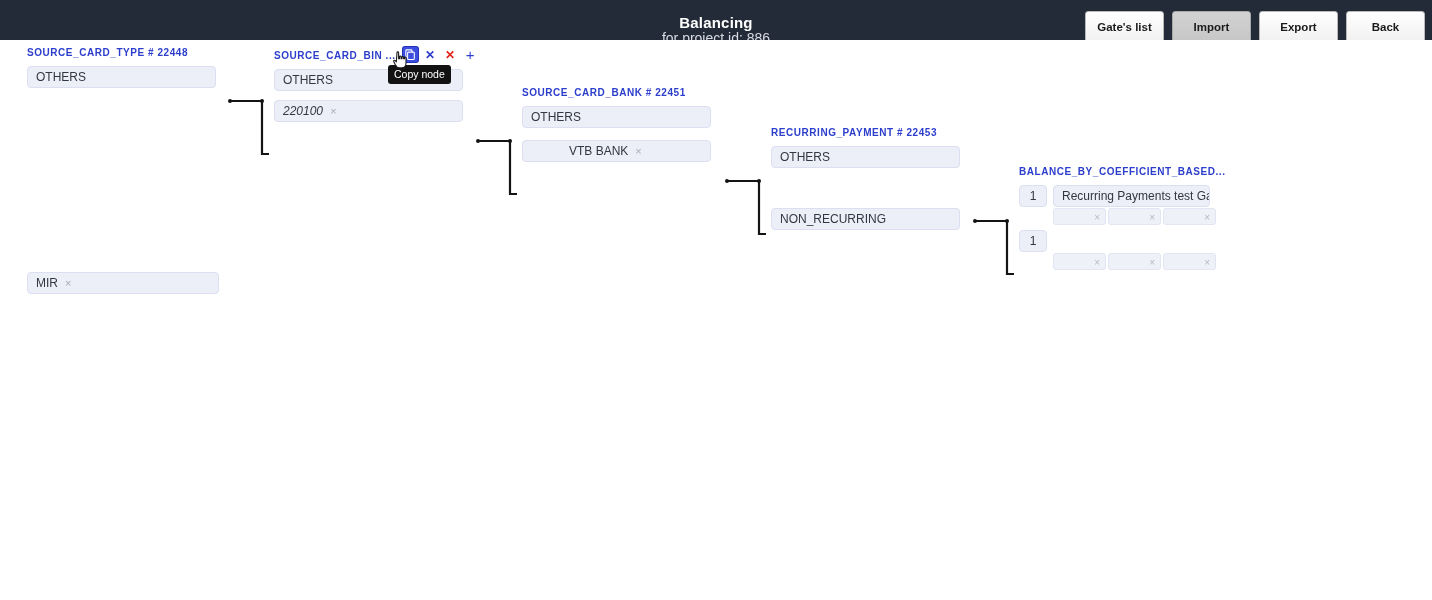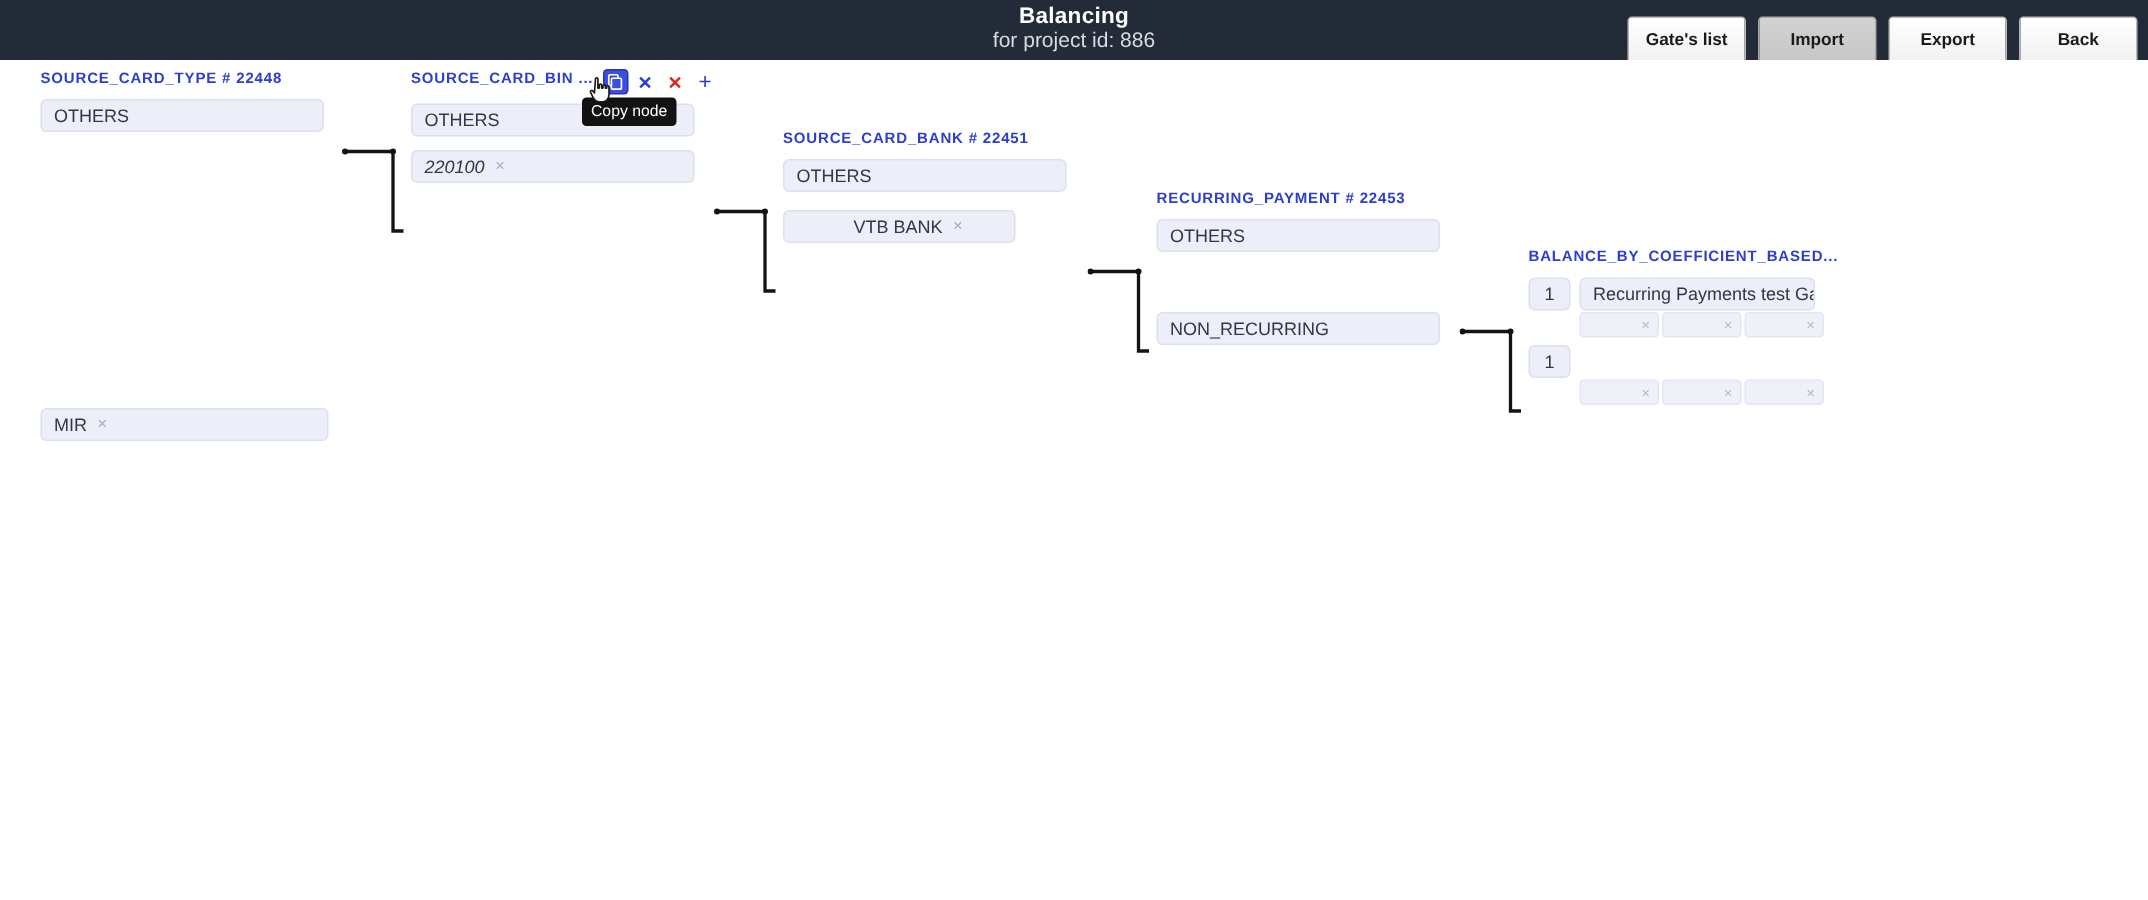--- a/index.html
+++ b/index.html
@@ -11,21 +11,21 @@
     overflow: hidden;
   }
   #app { position: relative; width: 1432px; height: 600px; background:#fff; }
 
   
   .topbar {
     position: absolute; left:0; top:0; width:1432px; height:40px;
     background:#232b38;
   }
   .brand {
-    position:absolute; left:0; top:0; width:1432px; text-align:center;
+    position:absolute; left:0; top:12px; width:1432px; text-align:center;
     pointer-events:none;
   }
   .brand-title {
     display:block;
     color:#ffffff; font-size:15px; font-weight:bold; line-height:16px;
     margin-top:3px; letter-spacing:0.2px;
   }
   .brand-sub {
     display:block;
     color:#d8dbe2; font-size:14px; line-height:12px; margin-top:1px;
@@ -46,21 +46,21 @@
   }
 
   
   .canvas { position:absolute; left:0; top:40px; width:1432px; height:560px; background:#fff; }
 
   .col { position:absolute; }
   .col-title {
     color:#2c3ecb; font-size:10px; font-weight:bold; letter-spacing:0.55px;
     white-space:nowrap; line-height:12px;
   }
-  .col-title-row { display:flex; align-items:flex-start; gap:0; }
+  .col-title-row { display:flex; align-items:flex-end; gap:0; }
 
   
   .node-tools { display:flex; align-items:center; gap:5px; margin-left:7px; }
   .icon-btn {
     width:15px; height:15px; display:flex; align-items:center;
     justify-content:center; cursor:pointer; position:relative;
   }
   .icon-btn.active {
     background:#3b4ee0; border-radius:2px;
     box-shadow:0 0 0 1px #2434b5;
@@ -211,21 +211,21 @@
 
     <div class="col" style="left:522px; top:47px; width:200px;">
       <div class="col-title-row">
         <span class="col-title">SOURCE_CARD_BANK # 22451</span>
       </div>
       <div class="field" style="width:189px; margin-top:7px;">
         <span class="val">OTHERS</span>
       </div>
     </div>
     <div class="col" style="left:522px; top:100px; width:200px;">
-      <div class="field" style="width:155px;padding-left:46px;">
+      <div class="field" style="width:189px;padding-left:46px;">
         <span class="val">VTB BANK</span>
         <span class="chipx">×</span>
       </div>
     </div>
 
     <div class="conn" style="left:725px; top:138px;">
       <svg width="42" height="62" viewBox="0 0 42 62">
         <path d="M1 3 H34 V56 H41" fill="none" stroke="#141414" stroke-width="2.2"></path>
         <circle cx="2" cy="3" r="2" fill="#141414"></circle>
         <circle cx="34" cy="3" r="2" fill="#141414"></circle>

